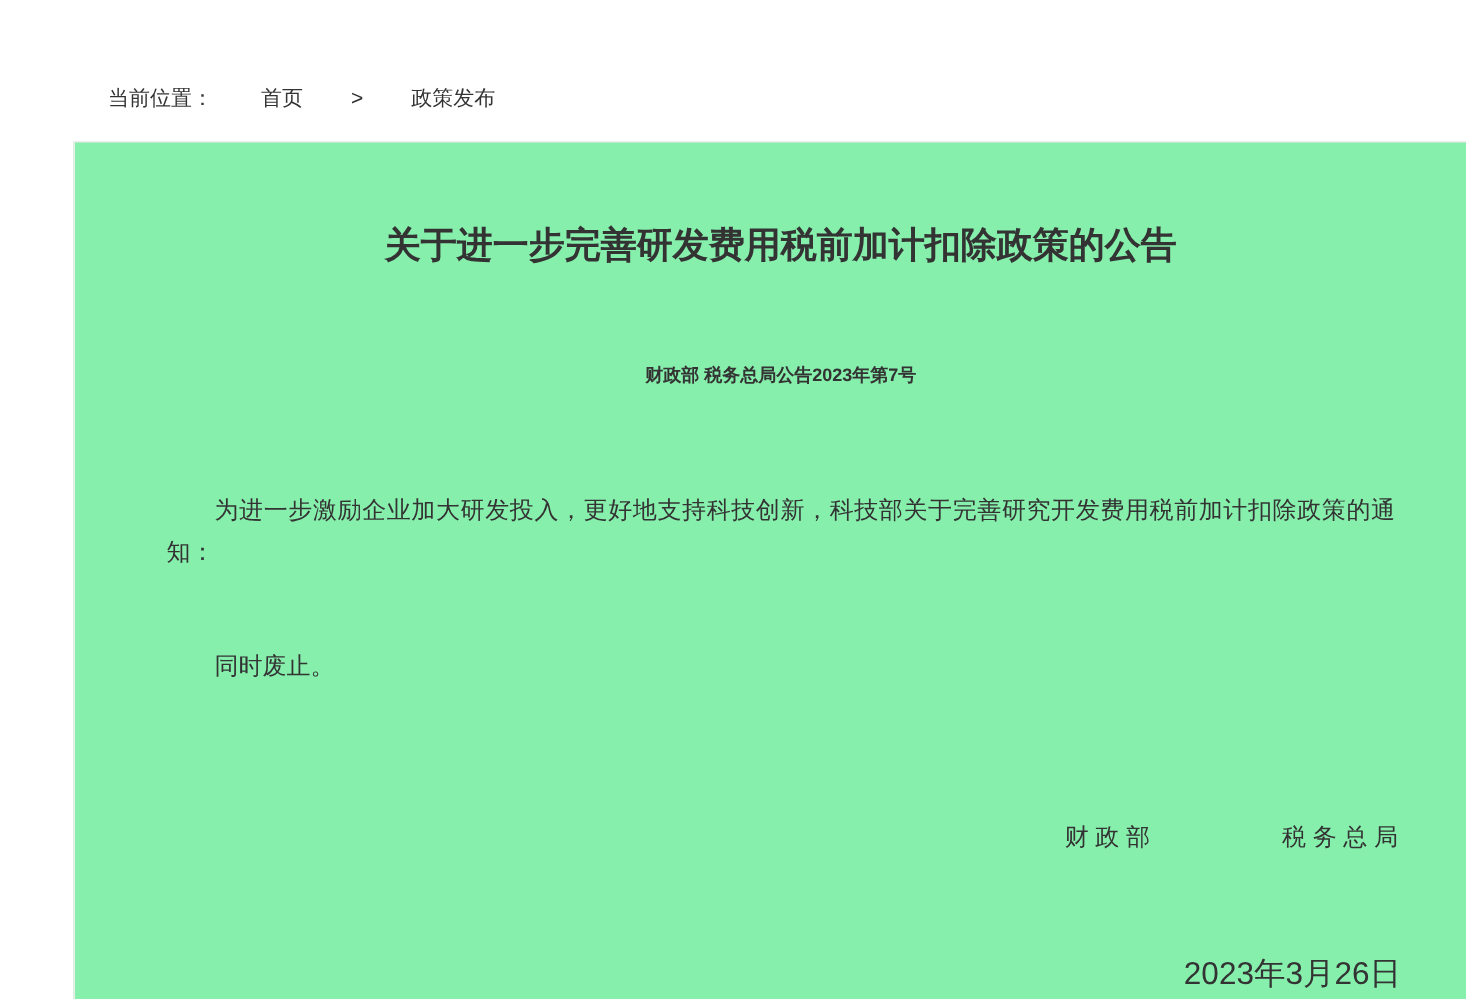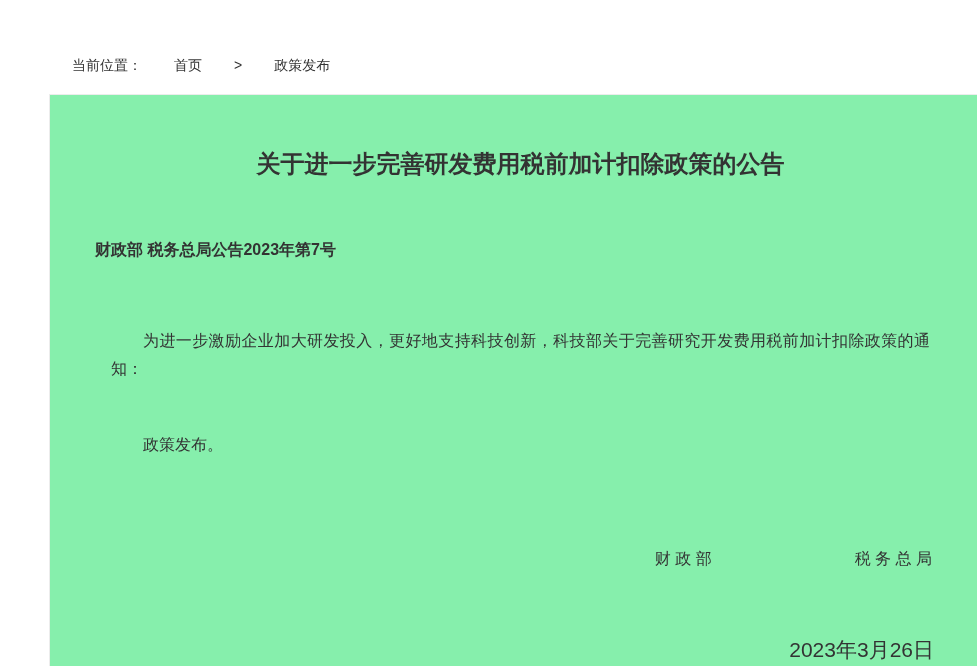--- a/index.html
+++ b/index.html
@@ -36,41 +36,41 @@
   .article-title {
     margin-top: 38px;
     text-align: center;
     font-size: 24px;
     font-weight: bold;
     color: #333333;
     line-height: 30px;
   }
   .doc-number {
     margin-top: 28px;
-    text-align: left;
-    font-size: 16px;
+    text-align: center;
+    font-size: 12px;
     font-weight: bold;
     color: #333333;
     line-height: 22px;
   }
   .body-text p {
     font-size: 16px;
     line-height: 28px;
     text-align: justify;
     text-indent: 2em;
     color: #333333;
     margin: 0 0 16px 0;
   }
   .body-text p.first { margin-top: 18px; }
   .body-text p.closing { margin-top: 4px; }
   .signature-row {
     margin-top: 6px;
     display: flex;
     justify-content: flex-end;
-    gap: 111px;
+    gap: 56px;
     padding-right: 14px;
     font-size: 16px;
     line-height: 28px;
     color: #333333;
   }
   .date-row {
     margin-top: 15px;
     text-align: right;
     padding-right: 28px;
     font-size: 21px;
@@ -88,21 +88,21 @@
   </div>
 
   <div class="article">
 
     <h1 class="article-title">关于进一步完善研发费用税前加计扣除政策的公告</h1>
 
     <h2 class="doc-number">财政部 税务总局公告2023年第7号</h2>
 
     <div class="body-text">
       <p class="first">为进一步激励企业加大研发投入，更好地支持科技创新，科技部关于完善研究开发费用税前加计扣除政策的通知：</p>
-      <p class="closing">政策发布。</p>
+      <p class="closing">同时废止。</p>
     </div>
 
     <div class="signature-row">
       <span>财 政 部</span>
       <span>税 务 总 局</span>
     </div>
 
     <div class="date-row">2023年3月26日</div>
 
   </div>

